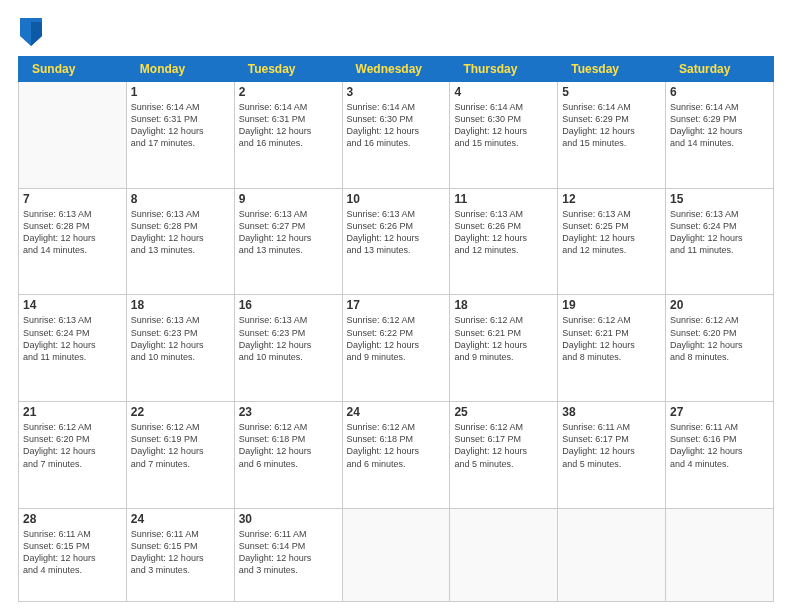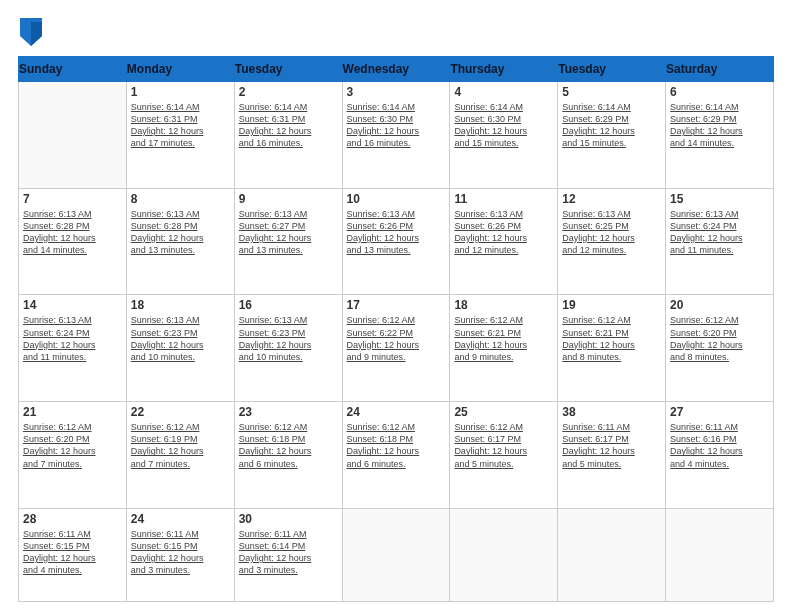--- a/index.html
+++ b/index.html
@@ -62,24 +62,24 @@
     }
     .calendar {
       flex: 1;
       border: 1px solid #ccc;
       border-collapse: collapse;
       width: 100%;
       table-layout: fixed;
     }
     .calendar th {
       background: #1a73c7;
-      color: #0f172a;
+      color: #fde047;
       font-size: 12px;
       font-weight: bold;
-      padding: 5px 0;
+      padding: 5px 13px;
       text-align: left;
       border: 1px solid #1a73c7;
     }
     .calendar td {
       border: 1px solid #ccc;
       vertical-align: top;
       padding: 3px 4px;
       font-size: 9.5px;
       color: #333;
       height: 82px;
@@ -88,21 +88,20 @@
       font-size: 12px;
       font-weight: bold;
       color: #333;
       display: block;
       margin-bottom: 2px;
     }
     .day-info {
       font-size: 9px;
       color: #444;
       line-height: 1.35;
-      text-decoration: underline;
     }
     .empty-cell {
       background: #f9f9f9;
     }
     td.last-row {
       height: 68px;
     }
   </style>
 </head>
 <body>

